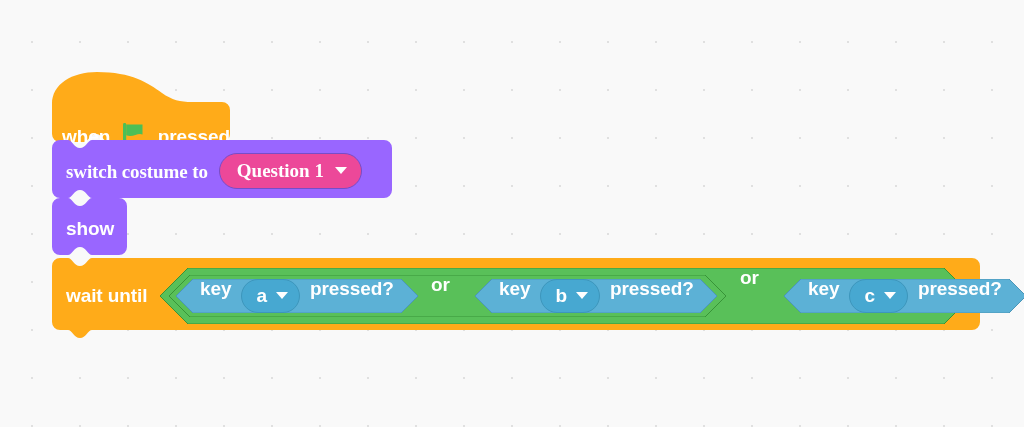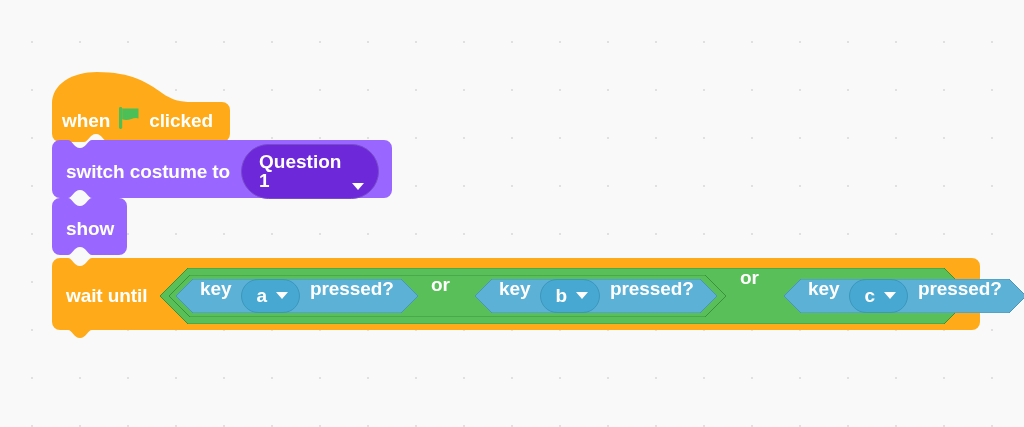--- a/index.html
+++ b/index.html
@@ -21,39 +21,40 @@
     font-weight:bold;
     letter-spacing:-0.1px;
     white-space:nowrap;
     line-height:1;
   }
 
   
   .hat-wrap{position:absolute;left:52px;top:72px;width:178px;height:70px;}
   .hat-svg{position:absolute;left:0;top:0;}
   .hat-row{
-    position:absolute;left:0;top:0;width:100%;height:100%;
+    position:absolute;left:0;top:16px;width:100%;height:100%;
     display:flex;align-items:center;padding-left:10px;box-sizing:border-box;
     padding-top:26px;
+    justify-content:space-between;
   }
   .flag{margin:0 9px 0 9px;display:inline-block;}
 
   
   .stack{position:absolute;}
   .stack-svg{position:absolute;left:0;top:0;}
   .stack-row{
     position:absolute;left:0;top:0;height:100%;
     display:flex;align-items:center;padding:0 14px;box-sizing:border-box;
   }
   .stack-row.toppad{padding-top:4px;}
 
   
   .dd{
-    display:inline-flex;align-items:flex-end;gap:11px;
-    background:#6d28d9;
+    display:inline-flex;align-items:center;gap:11px;
+    background:#ec4899;
     border:1px solid #774dc8;
     border-radius:999px;
     padding:7px 14px 8px 17px;
     margin-left:11px;
     box-sizing:border-box;
   }
   .dd .lbl{color:#fff;font-size:19px;font-weight:bold;line-height:1;}
   .caret{
     width:0;height:0;
     border-left:6.5px solid transparent;
@@ -106,25 +107,25 @@
                Z" fill="#ffab19"></path>
     </svg>
     <div class="hat-row">
       <span class="btxt">when</span>
       <span class="flag">
         <svg width="21" height="22" viewBox="0 0 21 22">
           <rect x="0" y="0" width="3.2" height="22" rx="1.4" fill="#4cbf56"></rect>
           <path d="M3.2,1.5 L19.5,1.5 L19.5,11.5 C15,9 10,15 3.2,12.2 Z" fill="#4cbf56"></path>
         </svg>
       </span>
-      <span class="btxt">clicked</span>
-    </div>
-  </div>
-
-  <div class="stack" style="left:52px;top:140px;width:340px;height:58px;">
+      <span class="btxt">pressed</span>
+    </div>
+  </div>
+
+  <div class="stack" style="left:52px;top:140px;width:340px;height:58px;font-family:Liberation Serif, serif;">
     <svg class="stack-svg" width="340" height="58" viewBox="0 0 340 58">
       <path d="M0,8 A8,8 0 0 1 8,0
                L16,0
                C20,0 22,8 28,8
                C34,8 36,0 40,0
                L332,0
                A8,8 0 0 1 340,8
                L340,50
                A8,8 0 0 1 332,58
                L40,58

